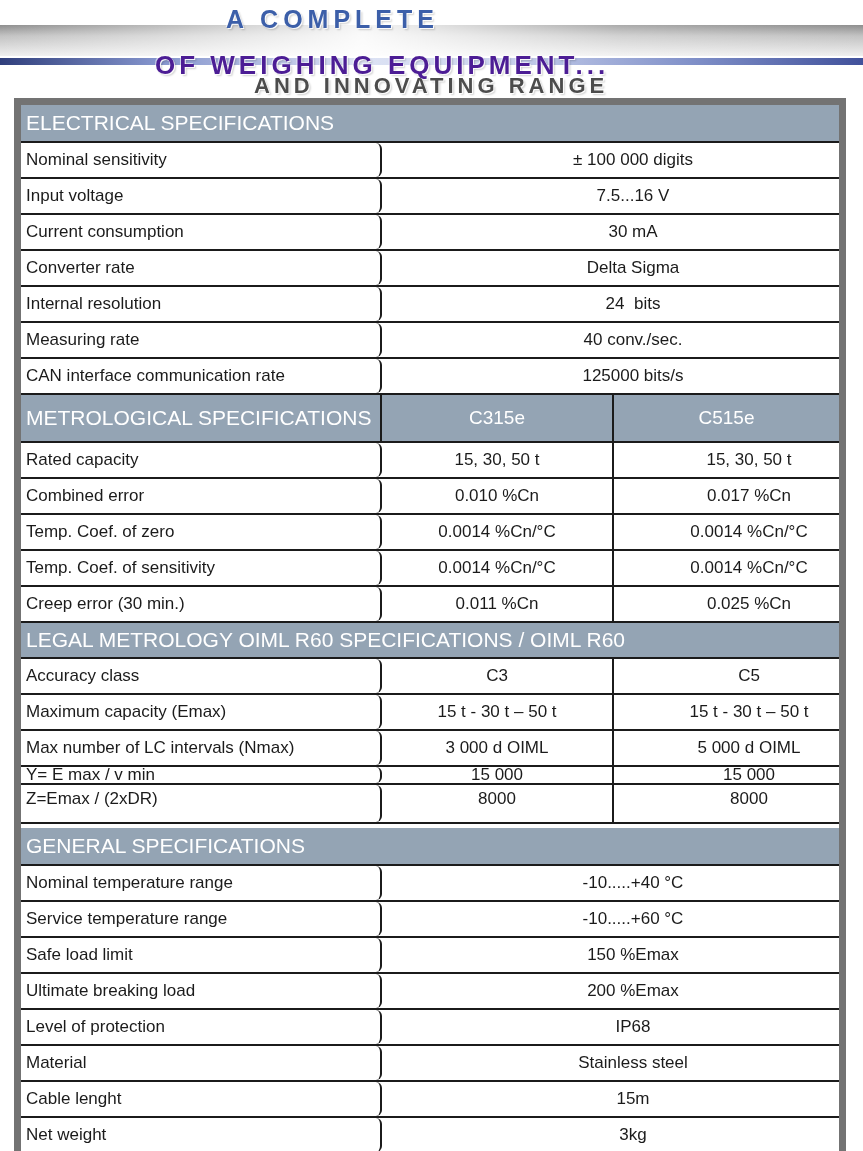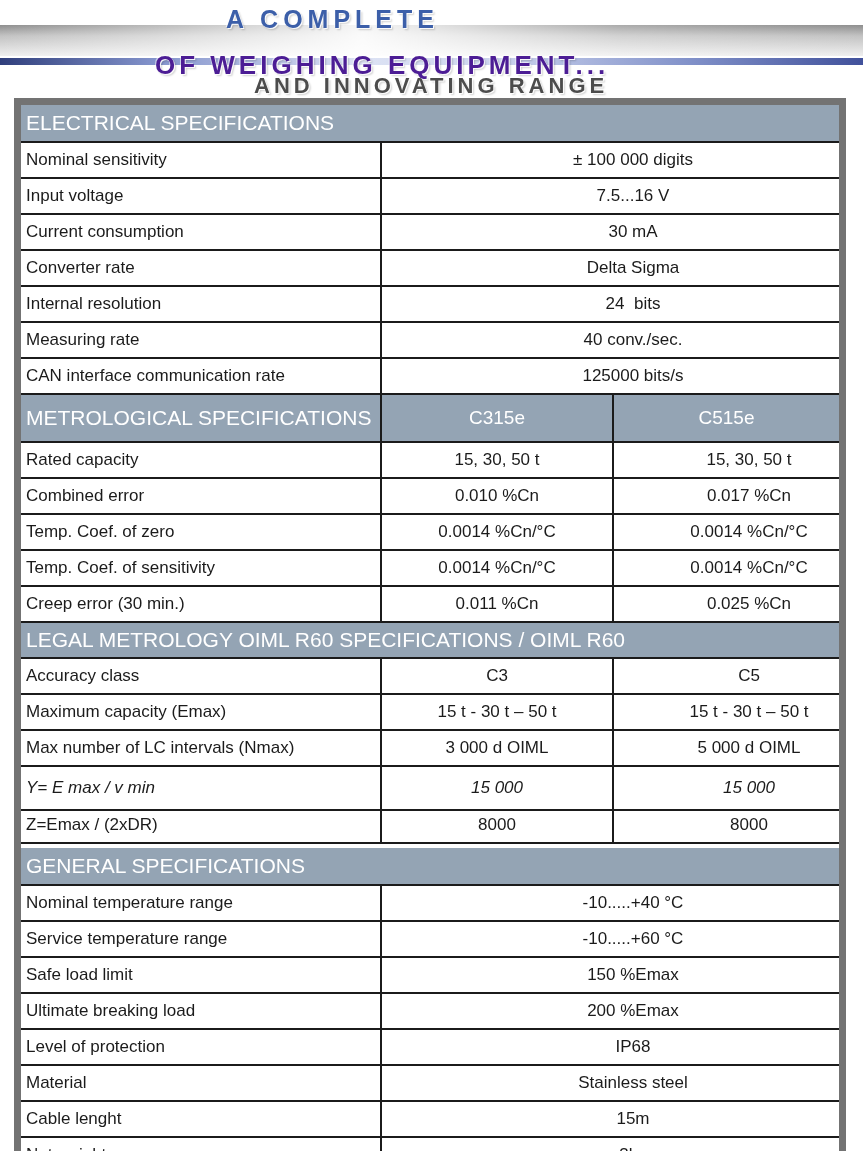--- a/index.html
+++ b/index.html
@@ -54,28 +54,28 @@
   }
   .section-header-grid .hcell:last-child { border-right:none; }
   .section-header-grid .hlabel { font-size:21px; padding-left:5px; }
   .section-header-grid .hmodel { justify-content:center; font-size:19px; }
 
   .row {
     display:grid; height:36px; border-top:2px solid #1b1b1b; background:#fff;
   }
   .row.two   { grid-template-columns:361px 1fr; }
   .row.three { grid-template-columns:361px 232px 1fr; }
-  .row.short { height:44px;font-style:italic; }
-  .row.tall  { height:33px; }
+  .row.short { height:18px; }
+  .row.tall  { height:39px; }
   .cell {
     display:flex; align-items:center; font-size:17px;
     border-right:2px solid #1b1b1b; white-space:pre-wrap; overflow:hidden;
   }
   .cell:last-child { border-right:none;margin-left:45px; }
-  .cell.label { padding-left:5px; justify-content:flex-start; }
+  .cell.label { padding-left:5px; justify-content:flex-start;border-radius:6px; }
   .cell.value { justify-content:center; text-align:center; }
   .row.tall .cell { align-items:flex-start; padding-top:4px; }
   .gap-spacer { height:6px; background:#fff; border-top:2px solid #1b1b1b; }
 </style>
 </head>
 <body>
 
 <header class="banner">
   <div class="band-silver"></div>
   <div class="band-blue"></div>

